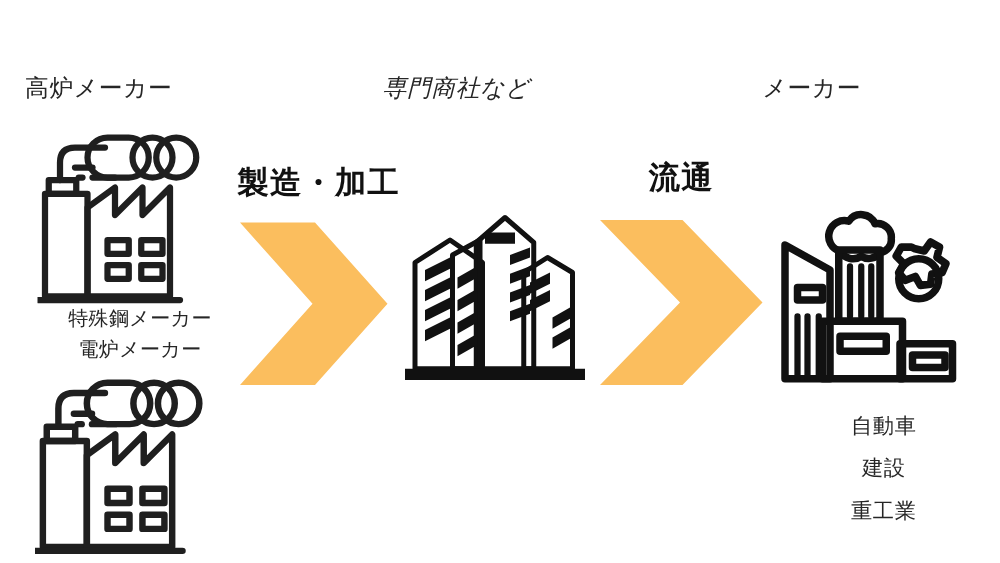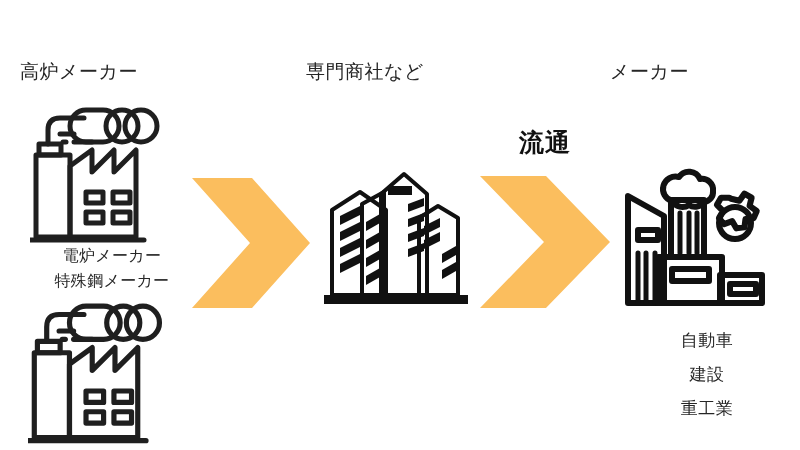--- a/index.html
+++ b/index.html
@@ -52,21 +52,21 @@
     font-size: 17px;
     line-height: 34px;
     color: #262626;
     letter-spacing: 0.5px;
     white-space: nowrap;
     text-align: center;
   }
 
   
   #header-left   { left: 20px;  top: 62px; width: 190px; }
-  #header-mid    { left: 306px; top: 62px; width: 190px; }
+  #header-mid    { left: 306px; top: 62px; width: 190px; font-style: italic; }
   #header-right  { left: 610px; top: 62px; width: 190px; }
 
   
   .icon-svg { display: block; }
 
   #factory-top     { left: 30px;  top: 104px; }
   #factory-bottom  { left: 28px;  top: 300px; }
   #buildings-icon  { left: 320px; top: 162px; }
   #plant-icon      { left: 622px; top: 163px; }
 
@@ -116,22 +116,22 @@
       <rect x="56" y="88" width="17" height="11"></rect>
       <rect x="83" y="88" width="17" height="11"></rect>
       <rect x="56" y="108" width="17" height="11"></rect>
       <rect x="83" y="108" width="17" height="11"></rect>
 
       <path d="M0 136 L114 136"></path>
     </svg>
   </div>
 
   <div class="abs" id="left-sub">
+    <div class="sub-label">特殊鋼メーカー</div>
     <div class="sub-label">電炉メーカー</div>
-    <div class="sub-label">特殊鋼メーカー</div>
   </div>
 
   <div class="abs" id="factory-bottom">
     <svg class="icon-svg" width="145" height="150" viewBox="0 0 140 145" fill="none" stroke="#1f1f1f" stroke-width="5" stroke-linecap="round" stroke-linejoin="round">
       <path d="M18 40 L18 26 Q18 14 30 14 L54 14"></path>
       <path d="M30 30 L44 30"></path>
       <path d="M33 38 L36 38"></path>
       <path d="M44 38 L62 38"></path>
       <path d="M73 6 a16 16 0 0 1 0 32 L56 38 a10 10 0 0 1 0 -32 Z"></path>
       <circle cx="92" cy="22" r="16"></circle>
@@ -145,20 +145,21 @@
       <rect x="83" y="108" width="17" height="11"></rect>
       <path d="M0 136 L114 136"></path>
     </svg>
   </div>
 
   <div class="abs" id="chevron-1">
     <svg class="icon-svg" width="122" height="134" viewBox="0 0 122 134">
       <path d="M2 2 L62 2 L120 67 L62 132 L2 132 L60 67 Z" fill="#fbbe5e"></path>
     </svg>
   </div>
+  <div class="abs arrow-label" id="label-manufacturing">製造・加工</div>
 
   <div class="abs" id="buildings-icon">
     <svg class="icon-svg" width="152" height="148" viewBox="0 0 152 148" fill="none" stroke="#111111" stroke-width="4" stroke-linejoin="round">
 
       <path d="M61 32 L84 12 L107 32 L107 133 L61 133 Z"></path>
       <path d="M68 24 L92 24 L92 33 L68 33 Z" fill="#111111" stroke="none"></path>
       <path d="M88 42 L104 36 L104 44 L88 50 Z" fill="#111111" stroke="none"></path>
       <path d="M88 57 L104 51 L104 59 L88 65 Z" fill="#111111" stroke="none"></path>
       <path d="M88 72 L104 66 L104 74 L88 80 Z" fill="#111111" stroke="none"></path>
       <path d="M88 87 L104 81 L104 89 L88 95 Z" fill="#111111" stroke="none"></path>

